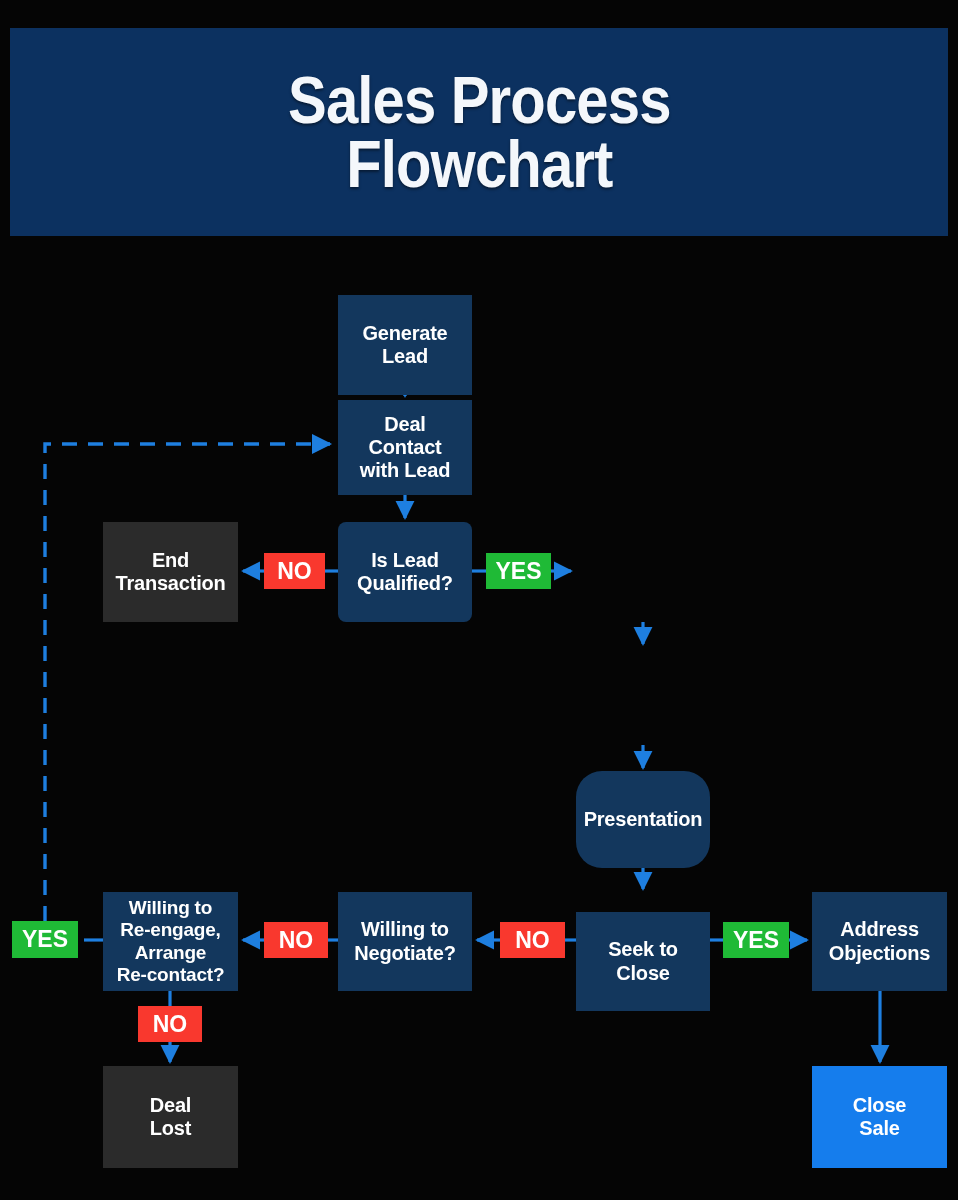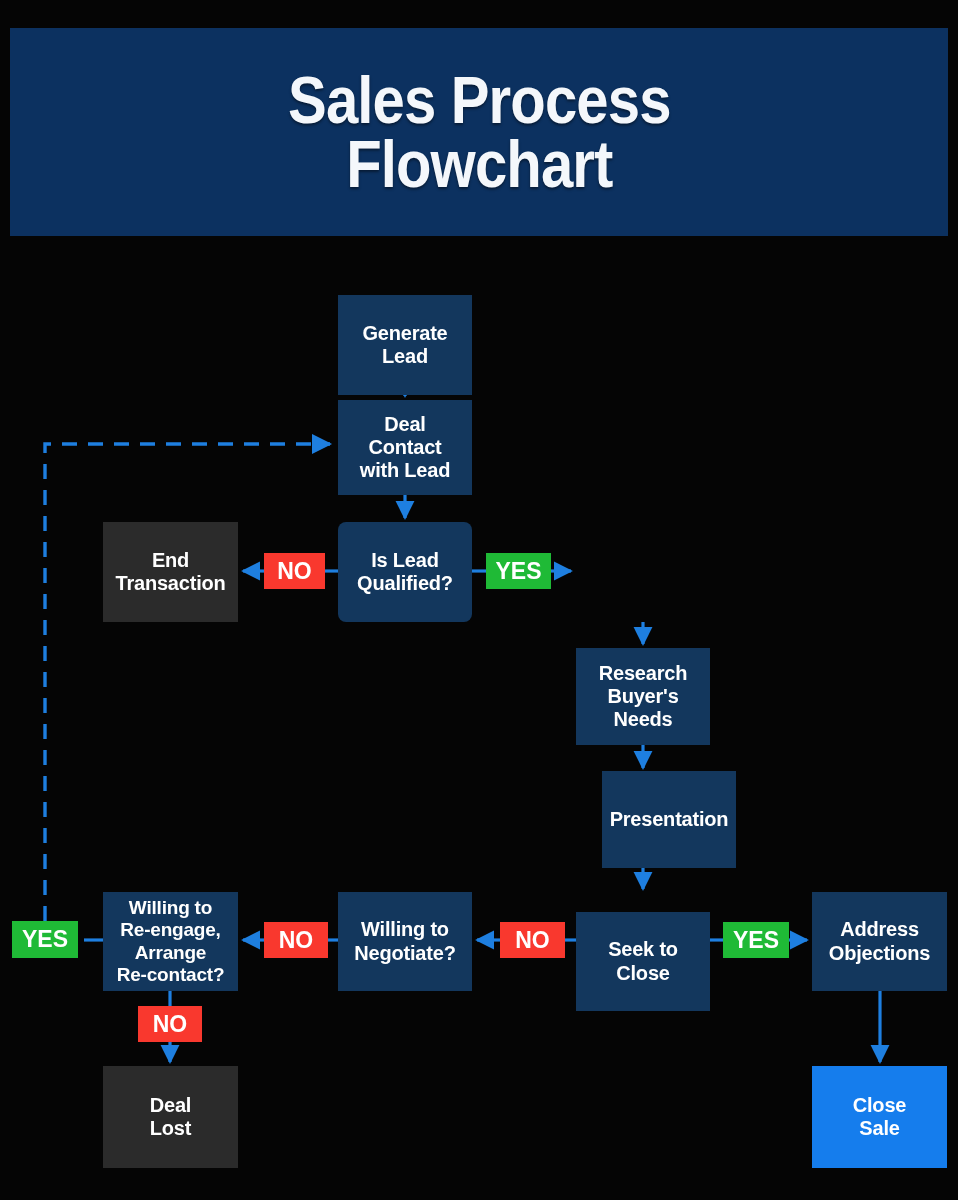--- a/index.html
+++ b/index.html
@@ -110,25 +110,22 @@
 Contact
 with Lead</div>
 
   <div class="node process" style="left:338px;top:522px;width:134px;height:100px;border-radius:8px;">Is Lead
 Qualified?</div>
 
   <div class="node terminal" style="left:103px;top:522px;width:135px;height:100px;">End
 Transaction</div>
 
 
-  <div class="node process" style="left:576px;top:648px;width:134px;height:97px;">Research
-Buyer's
-Needs</div>
 
-  <div class="node process" style="left:602px;top:771px;width:134px;height:97px;">Presentation</div>
+  <div class="node process" style="left:576px;top:771px;width:134px;height:97px;border-radius:26px;">Presentation</div>
 
   <div class="node process" style="left:576px;top:892px;width:134px;height:99px;margin-top:20px;">Seek to
 Close</div>
 
   <div class="node process" style="left:812px;top:892px;width:135px;height:99px;">Address
 Objections</div>
 
   <div class="node success" style="left:812px;top:1066px;width:135px;height:102px;">Close
 Sale</div>
 

